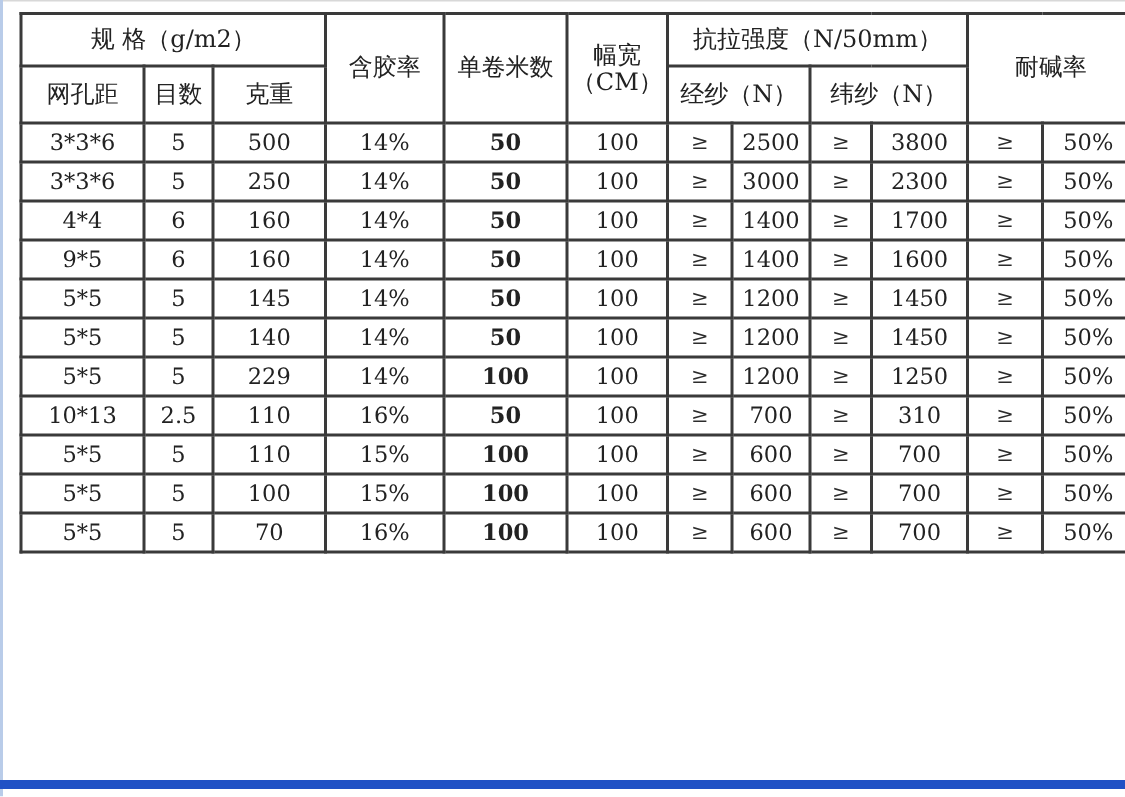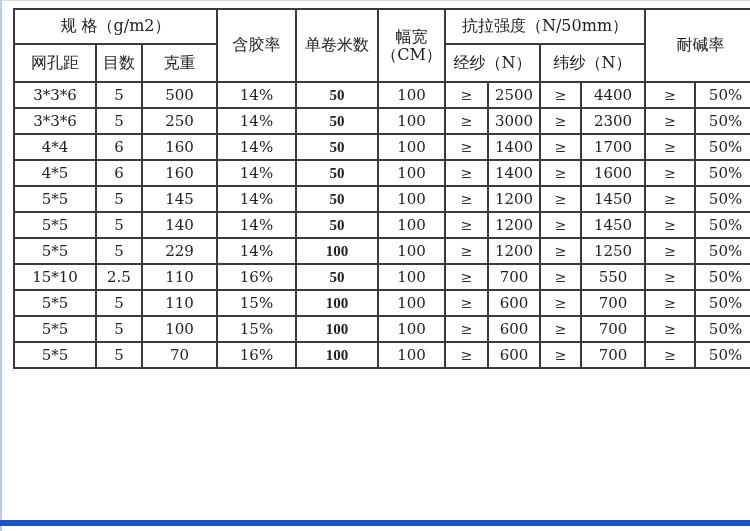--- a/index.html
+++ b/index.html
@@ -19,21 +19,21 @@
     border:2px solid #3a3a3a;
     text-align:center;vertical-align:middle;
     padding:0;color:#222222;font-weight:normal;
     overflow:hidden;white-space:nowrap;
   }
   .spec th{font-size:16px;}
   .spec td{font-size:15px;}
   .hdr-row1{height:35px;}
   .hdr-row2{height:38px;}
   .data-row{height:26px;}
-  td.bold{font-weight:bold;font-family:Liberation Serif, serif;}
+  td.bold{font-weight:bold;}
   td.ge{font-size:14px;color:#2c2c2c;}
   .two-line div{line-height:18px;}
 </style>
 </head>
 <body>
 
 <div class="top-line"></div>
 <div class="edge-left"></div>
 
 <table class="spec">
@@ -75,21 +75,21 @@
     <tr class="data-row">
       <td>3*3*6</td>
       <td>5</td>
       <td>500</td>
       <td>14%</td>
       <td class="bold">50</td>
       <td>100</td>
       <td class="ge">≥</td>
       <td>2500</td>
       <td class="ge">≥</td>
-      <td>4400</td>
+      <td>3800</td>
       <td class="ge">≥</td>
       <td>50%</td>
     </tr>
     <tr class="data-row">
       <td>3*3*6</td>
       <td>5</td>
       <td>250</td>
       <td>14%</td>
       <td class="bold">50</td>
       <td>100</td>
@@ -108,21 +108,21 @@
       <td class="bold">50</td>
       <td>100</td>
       <td class="ge">≥</td>
       <td>1400</td>
       <td class="ge">≥</td>
       <td>1700</td>
       <td class="ge">≥</td>
       <td>50%</td>
     </tr>
     <tr class="data-row">
-      <td>4*5</td>
+      <td>9*5</td>
       <td>6</td>
       <td>160</td>
       <td>14%</td>
       <td class="bold">50</td>
       <td>100</td>
       <td class="ge">≥</td>
       <td>1400</td>
       <td class="ge">≥</td>
       <td>1600</td>
       <td class="ge">≥</td>
@@ -164,30 +164,30 @@
       <td class="bold">100</td>
       <td>100</td>
       <td class="ge">≥</td>
       <td>1200</td>
       <td class="ge">≥</td>
       <td>1250</td>
       <td class="ge">≥</td>
       <td>50%</td>
     </tr>
     <tr class="data-row">
-      <td>15*10</td>
+      <td>10*13</td>
       <td>2.5</td>
       <td>110</td>
       <td>16%</td>
       <td class="bold">50</td>
       <td>100</td>
       <td class="ge">≥</td>
       <td>700</td>
       <td class="ge">≥</td>
-      <td>550</td>
+      <td>310</td>
       <td class="ge">≥</td>
       <td>50%</td>
     </tr>
     <tr class="data-row">
       <td>5*5</td>
       <td>5</td>
       <td>110</td>
       <td>15%</td>
       <td class="bold">100</td>
       <td>100</td>

